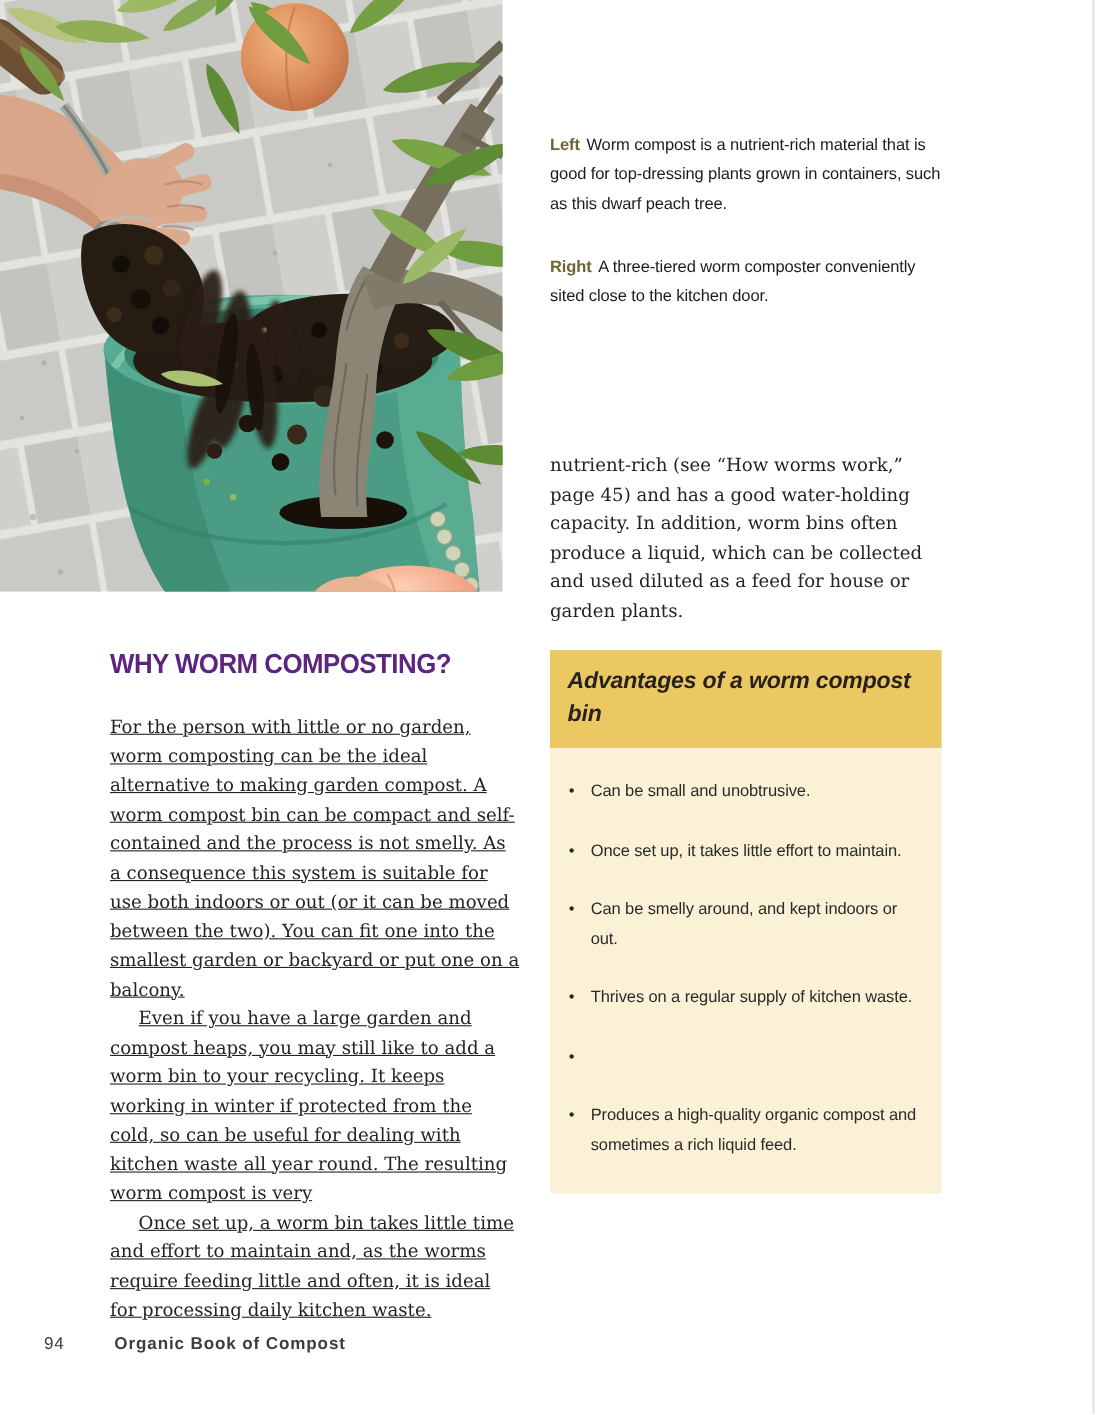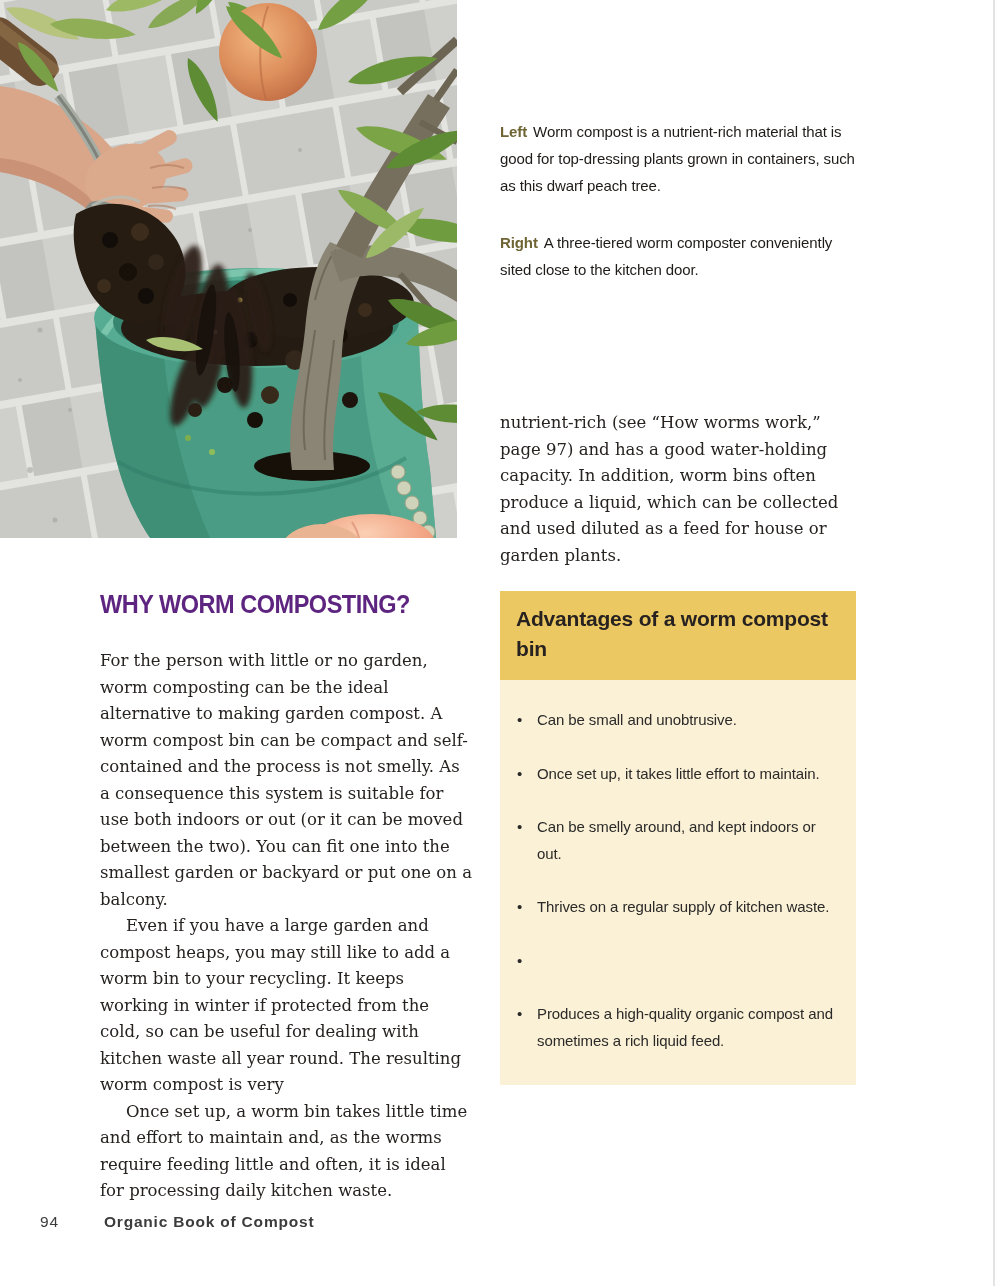--- a/index.html
+++ b/index.html
@@ -30,25 +30,25 @@
   }
   .section-heading {
     position:absolute; left:100px; top:590px; margin:0;
     font-size:25px; font-weight:bold; letter-spacing:-0.5px; color:#5e2580;
     transform:scaleX(0.94); transform-origin:left center; white-space:nowrap;
   }
   .body-col {
     position:absolute; left:100px; top:648px; width:374px;
     font-size:16.5px; line-height:26.5px;
   }
-  .body-col p { margin:0; }
+  .body-col p { margin:0;text-decoration:underline; }
   .body-col p:nth-of-type(n+2) { text-indent:26px; }
 
   .adv-box { position:absolute; left:500px; top:591px; width:356px; }
-  .adv-header { background:#ecc863; padding:13px 18px 16px 16px; }
+  .adv-header { background:#ecc863; padding:13px 18px 16px 16px;font-style:italic; }
   .adv-header h3 {
     margin:0; font-size:21px; line-height:30px; font-weight:bold;
     color:#272220; letter-spacing:-0.2px;
   }
   .adv-body { background:#faf1d7; padding:27px 18px 4px 17px; }
   .adv-list { list-style:none; margin:0; padding:0; }
   .adv-item {
     display:flex; margin:0 0 27px 0; font-size:15px; line-height:26.5px;
     color:#2b2a28; letter-spacing:-0.1px;
   }
@@ -237,21 +237,21 @@
       <ellipse cx="322" cy="552" rx="42" ry="28" fill="#e9b491"></ellipse>
       <path d="M352 522 C360 534 362 548 358 560" fill="none" stroke="#d4846a" stroke-width="2" opacity="0.6"></path>
     </svg>
   </div>
 
   <div class="captions">
     <p class="caption"><span class="cap-label">Left</span><span>Worm compost is a nutrient-rich material that is good for top-dressing plants grown in containers, such as this dwarf peach tree.</span></p>
     <p class="caption"><span class="cap-label">Right</span><span>A three-tiered worm composter conveniently sited close to the kitchen door.</span></p>
   </div>
 
-  <div class="right-body serif">nutrient-rich (see “How worms work,” page 97) and has a good water-holding capacity. In addition, worm bins often produce a liquid, which can be collected and used diluted as a feed for house or garden plants.</div>
+  <div class="right-body serif">nutrient-rich (see “How worms work,” page 45) and has a good water-holding capacity. In addition, worm bins often produce a liquid, which can be collected and used diluted as a feed for house or garden plants.</div>
 
   <h2 class="section-heading">WHY WORM COMPOSTING?</h2>
 
   <div class="body-col serif">
 
       <p><span>For the person with little or no garden, worm composting can be the ideal alternative to making garden compost. A worm compost bin can be compact and self-contained and the process is not smelly. As a consequence this system is suitable for use both indoors or out (or it can be moved between the two). You can fit one into the smallest garden or backyard or put one on a balcony.</span></p>
 
       <p><span>Even if you have a large garden and compost heaps, you may still like to add a worm bin to your recycling. It keeps working in winter if protected from the cold, so can be useful for dealing with kitchen waste all year round. The resulting worm compost is very</span></p>
 
       <p><span>Once set up, a worm bin takes little time and effort to maintain and, as the worms require feeding little and often, it is ideal for processing daily kitchen waste.</span></p>

